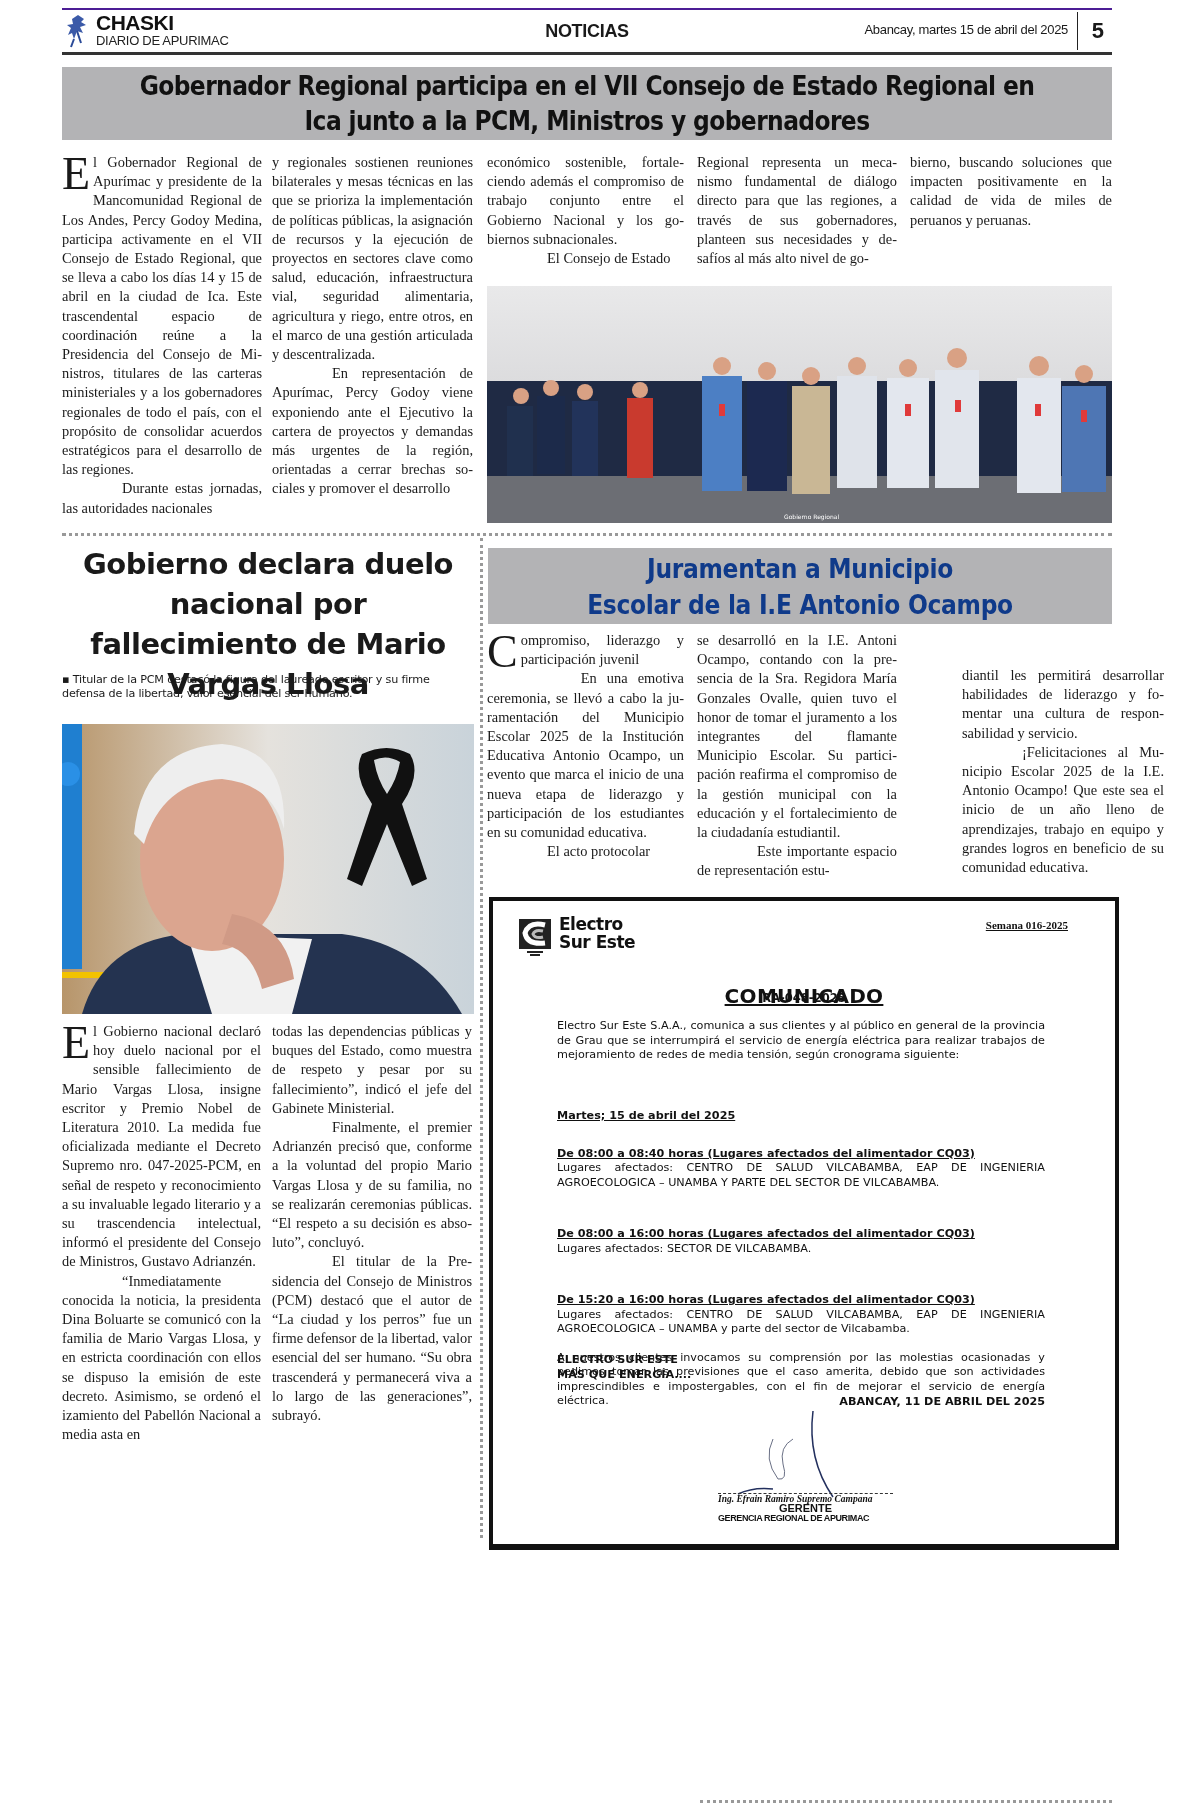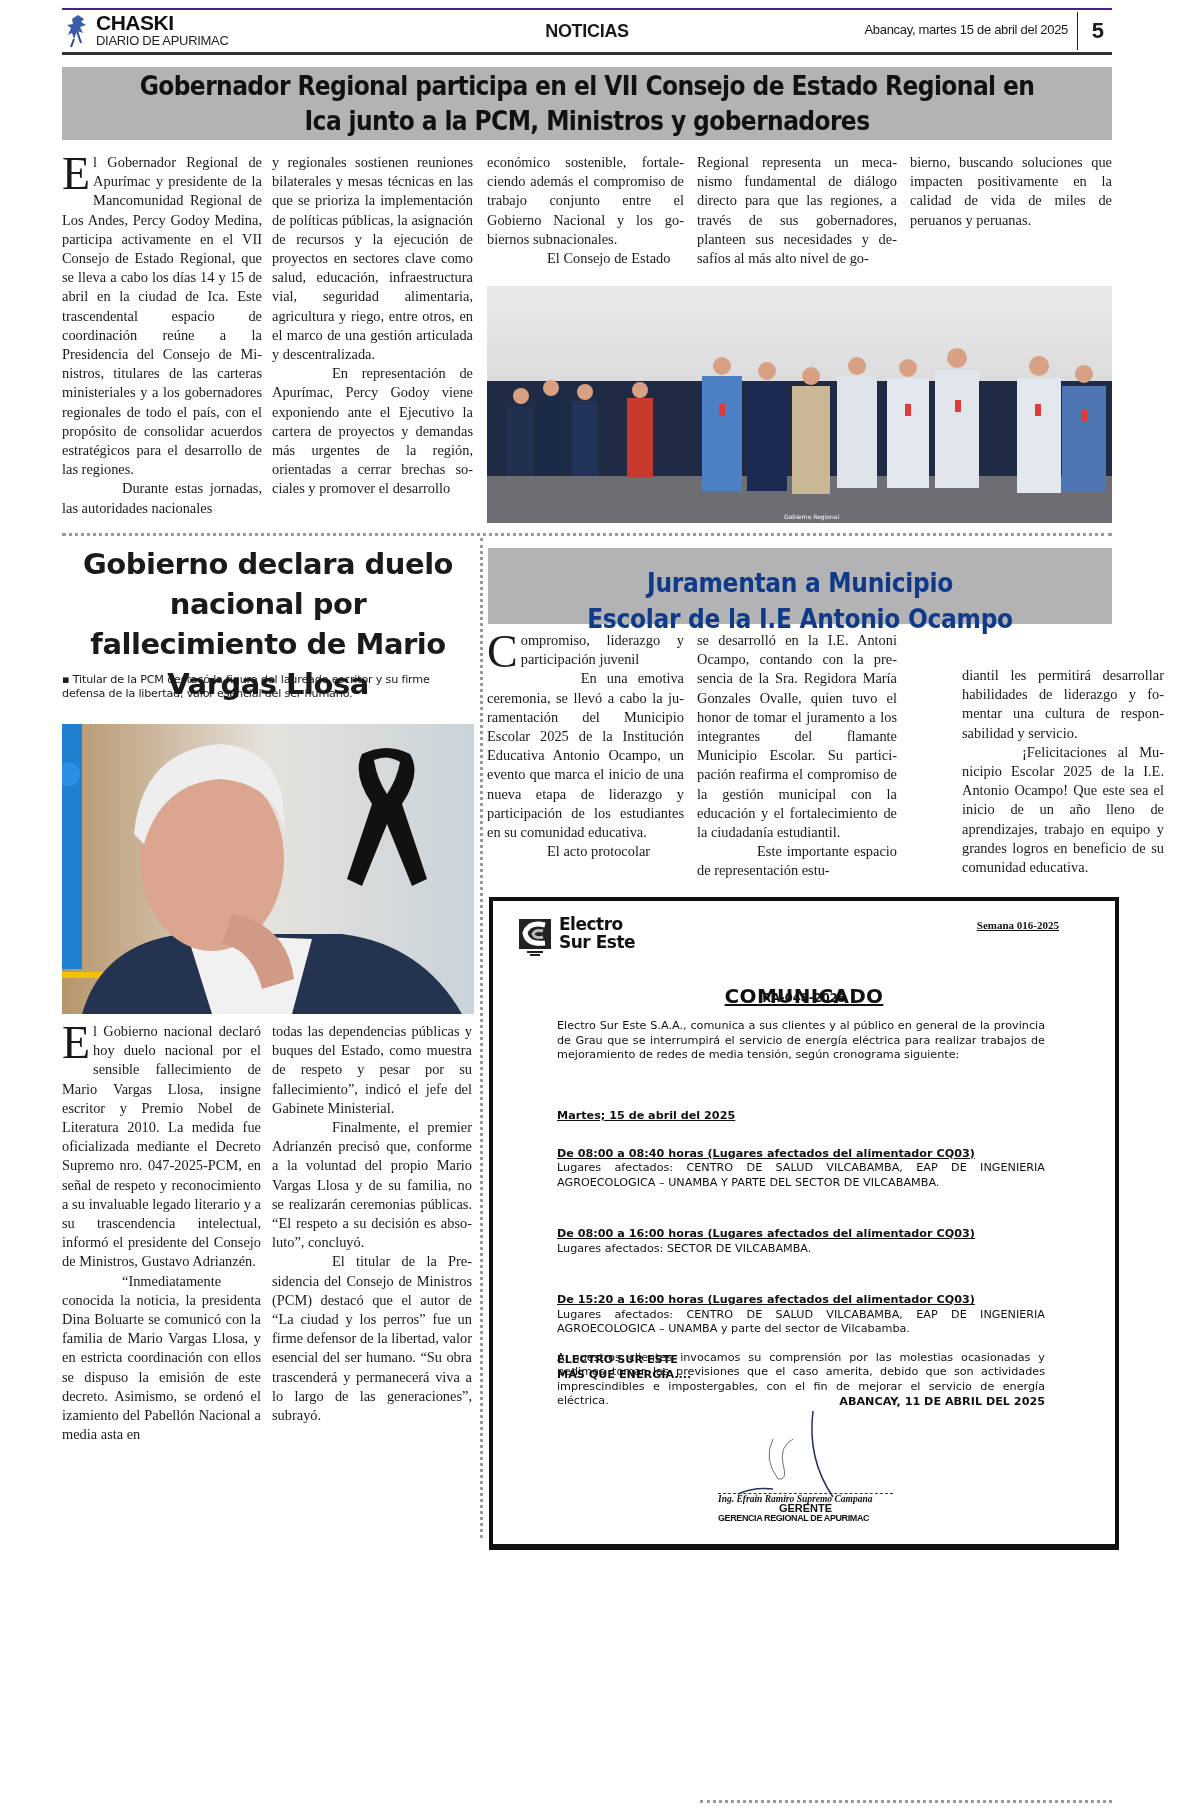--- a/index.html
+++ b/index.html
@@ -24,26 +24,26 @@
   .col p.ind{text-indent:60px;}
   .drop{float:left;font-size:46px;line-height:38px;margin:2px 3px 0 0;font-family:"Liberation Serif",serif;}
   #photo1{left:487px;top:286px;width:625px;height:237px;overflow:hidden;}
   .dots-h{height:0;border-top:3px dotted #999;}
   .dots-v{width:0;border-left:3px dotted #999;}
   
   #h2{left:62px;top:544px;width:412px;text-align:center;font-family:"DejaVu Sans",sans-serif;font-weight:bold;font-size:29px;line-height:40px;letter-spacing:-0.5px;color:#1a1a1a;}
   #deck{left:62px;top:673px;width:412px;font-family:"DejaVu Sans",sans-serif;font-size:11.2px;line-height:14px;letter-spacing:-0.2px;}
   #photo2{left:62px;top:724px;width:412px;height:290px;overflow:hidden;}
   
-  #h3{left:488px;top:548px;width:624px;height:76px;font-size:26px;line-height:36px;color:#0f3a8a;letter-spacing:-0.3px;padding-top:17px;box-sizing:border-box;}
+  #h3{left:488px;top:548px;width:624px;height:76px;font-size:26px;line-height:36px;color:#0f3a8a;letter-spacing:-0.3px;padding-top:3px;box-sizing:border-box;}
   
   #notice{left:489px;top:897px;width:622px;height:643px;border:4px solid #111;border-bottom-width:6px;background:#fff;font-family:"DejaVu Sans",sans-serif;color:#111;}
   #notice .logo{position:absolute;left:22px;top:14px;}
   #notice .logotext{position:absolute;left:66px;top:14px;font-family:"DejaVu Sans",sans-serif;font-weight:bold;font-size:17px;line-height:18px;letter-spacing:-0.5px;}
-  #notice .week{position:absolute;right:56px;top:18px;font-family:"Liberation Serif",serif;font-weight:bold;font-size:11px;text-decoration:underline;padding-left:17px;}
+  #notice .week{position:absolute;right:47px;top:18px;font-family:"Liberation Serif",serif;font-weight:bold;font-size:11px;text-decoration:underline;padding-left:17px;}
   #notice .title{position:absolute;left:0;right:0;top:63px;text-align:center;font-weight:bold;font-size:20px;text-decoration:underline;letter-spacing:0.3px;margin-top:20px;}
   #notice .code{position:absolute;left:0;right:0;top:90px;text-align:center;font-weight:bold;font-size:11.5px;}
   #notice .body{position:absolute;left:64px;width:488px;font-size:11.2px;line-height:14.5px;text-align:justify;}
   #notice .u{font-weight:bold;text-decoration:underline;margin-top:23px;}
   #notice .b{font-weight:bold;}
   #sig{position:absolute;left:225px;top:522px;width:175px;}
 </style>
 </head>
 <body>
 

